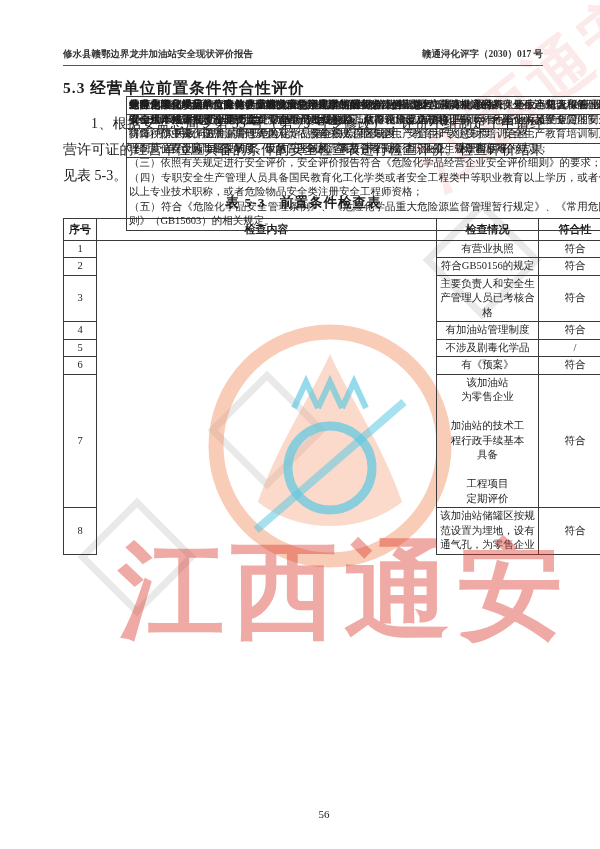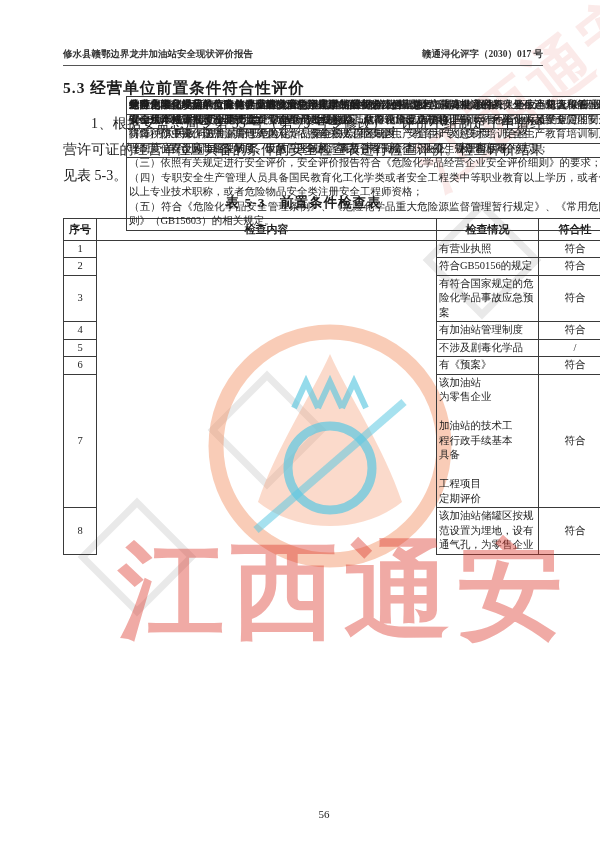--- a/index.html
+++ b/index.html
@@ -22,21 +22,21 @@
   .section-heading { margin-top:12px; font-size:15.5px; font-weight:bold; letter-spacing:1px; }
   .intro { width:481px; margin-top:12px; font-size:14px; line-height:26px; text-align:justify; text-indent:2em; }
   .table-title { width:481px; margin-top:5px; text-align:center; font-weight:bold; font-size:13.5px; letter-spacing:1px; }
 
   table.check { margin-top:6px; width:548px; border-collapse:collapse; table-layout:fixed; font-size:10.5px; line-height:14.5px; }
   table.check th, table.check td { border:1px solid #3a3a3a; padding:1px 2px; }
   table.check th { font-weight:bold; font-size:11px; text-align:center; padding:3px 0;margin-left:31px; }
   col.c-no { width:33px; } col.c-content { width:340px; } col.c-situation { width:102px; } col.c-conf { width:73px; }
   td.no { text-align:center; vertical-align:middle; }
   td.content { text-align:justify; padding:1px 4px; white-space:pre-line; vertical-align:middle; }
-  td.situation { vertical-align:middle; white-space:pre-line; }
+  td.situation { text-align:center; vertical-align:middle; white-space:pre-line; }
   td.conformity { text-align:center; vertical-align:middle; }
 
   .result-line { width:537px; margin-top:9px; font-size:13.5px; text-indent:2em; white-space:nowrap; }
   .page-number { position:absolute; left:0; top:808px; width:600px; text-align:center; font-size:11px; color:#222;padding-left:48px; }
 
   
   .wm { position:absolute; pointer-events:none; }
   .wm-diamond {
     width:84px; height:84px; border:7px solid rgba(145,145,145,0.20);
     transform:rotate(45deg);
@@ -109,21 +109,21 @@
         </tr>
         <tr>
           <td class="no">2</td>
           <td class="content">经营和储存场所、设施、建筑物符合《建筑设计防火规范》（GB50016）、《石油化工企业设计防火规范》（GB50160）、《汽车加油加气加氢站技术标准》（GB50156）等相关国家标准、行业标准的规定；</td>
           <td class="situation">符合GB50156的规定</td>
           <td class="conformity">符合</td>
         </tr>
         <tr>
           <td class="no">3</td>
           <td class="content">企业主要负责人和安全生产管理人员具备与本企业危险化学品经营活动相适应的安全生产知识和管理能力，经专门的安全生产培训和安全生产监督管理部门考核合格，取得相应安全资格证书；特种作业人员经专门的安全作业培训，取得特种作业操作证书；其他从业人员依照有关规定经安全生产教育和专业技术培训合格；</td>
-          <td class="situation">有符合国家规定的危险化学品事故应急预案</td>
+          <td class="situation">主要负责人和安全生产管理人员已考核合格</td>
           <td class="conformity">符合</td>
         </tr>
         <tr>
           <td class="no">4</td>
           <td class="content">危险化学品经营单位应有健全的安全生产规章制度和岗位操作规程；
 安全生产规章制度，是指全员安全生产责任制度、危险化学品购销管理制度、危险化学品安全管理制度（包括防火、防爆、防中毒、防泄漏管理等内容）、安全投入保障制度、安全生产奖惩制度、安全生产教育培训制度、隐患排查治理制度、安全风险管理制度、应急管理制度、事故管理制度、职业卫生管理制度等。</td>
           <td class="situation">有加油站管理制度</td>
           <td class="conformity">符合</td>
         </tr>
         <tr>

